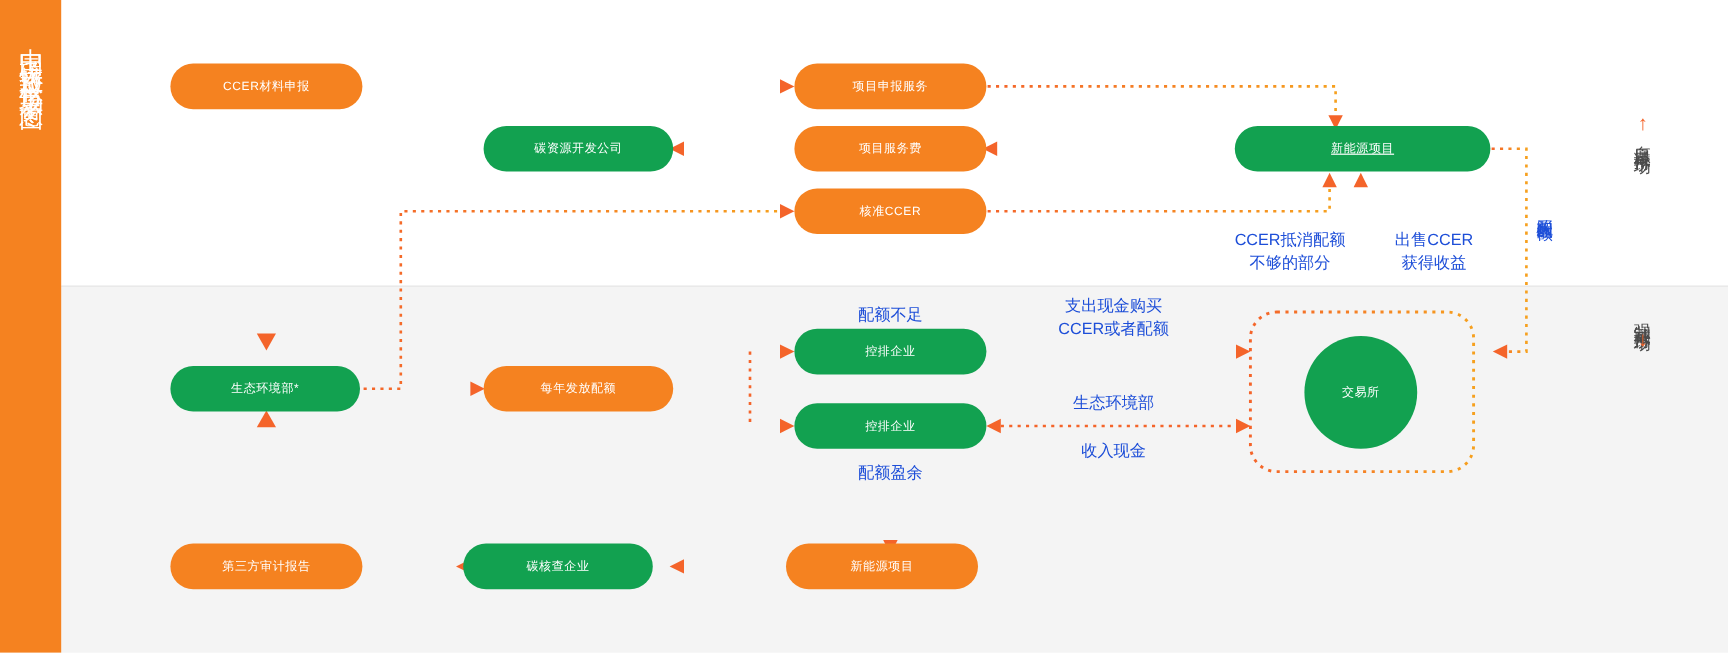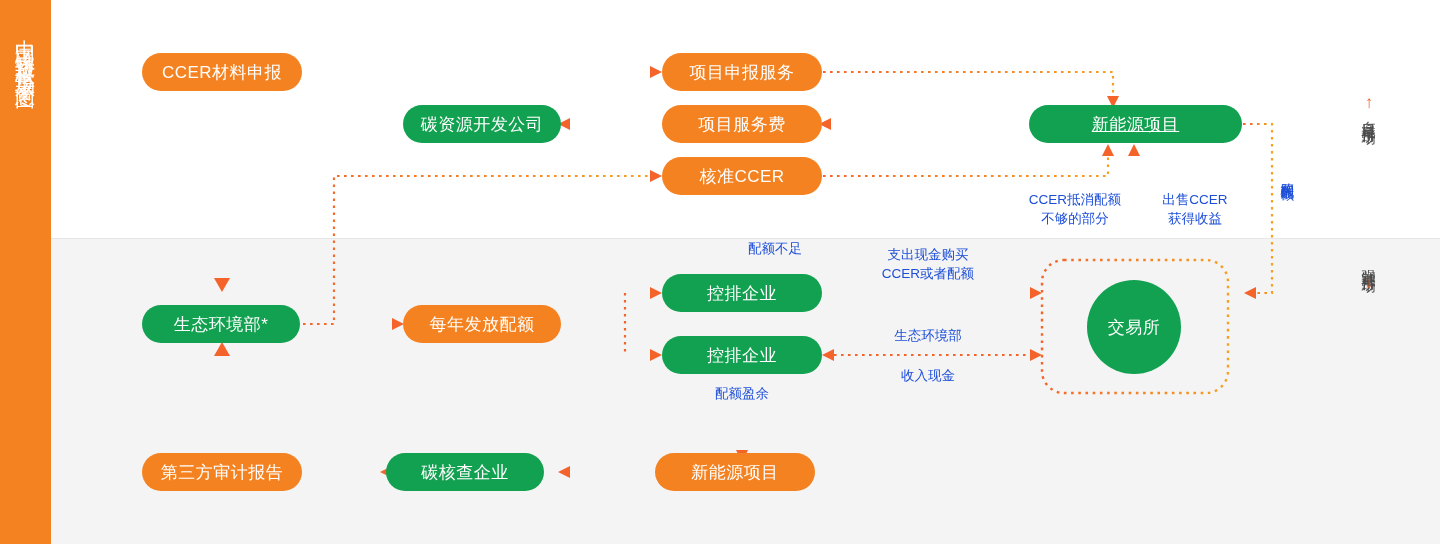--- a/index.html
+++ b/index.html
@@ -34,21 +34,21 @@
   }
 
   
   #wires{position:absolute;left:0;top:0;width:1440px;height:544px;}
 
   
   .node{
     position:absolute;
     display:flex;align-items:center;justify-content:center;
     color:#ffffff;
-    font-size:17px;
+    font-size:10px;
     letter-spacing:.5px;
     border-radius:999px;
     box-sizing:border-box;
     white-space:nowrap;
     z-index:3;
   }
   .node.orange{background:#f58220;}
   .node.green{background:#12a150;}
   .node.circle{border-radius:50%;}
 
@@ -231,21 +231,21 @@
   <div class="cap" style="left:1005px;top:190px;width:140px;white-space:pre-line;">CCER抵消配额
 不够的部分</div>
 
   <div class="cap" style="left:1140px;top:190px;width:110px;white-space:pre-line;">出售CCER
 获得收益</div>
 
   <div class="cap" style="left:1277px;top:163px;width:20px;">
     <span style="writing-mode:vertical-rl;text-orientation:upright;letter-spacing:1px;line-height:1;display:inline-block;">购买碳配额</span>
   </div>
 
-  <div class="cap" style="left:682px;top:239px;width:120px;text-align:right;">配额不足</div>
+  <div class="cap" style="left:682px;top:253px;width:120px;">配额不足</div>
 
   <div class="cap" style="left:682px;top:384px;width:120px;">配额盈余</div>
 
   <div class="cap" style="left:856px;top:245px;width:144px;white-space:pre-line;">支出现金购买
 CCER或者配额</div>
 
   <div class="cap" style="left:866px;top:326px;width:124px;">生态环境部</div>
 
   <div class="cap" style="left:866px;top:366px;width:124px;">收入现金</div>
 

